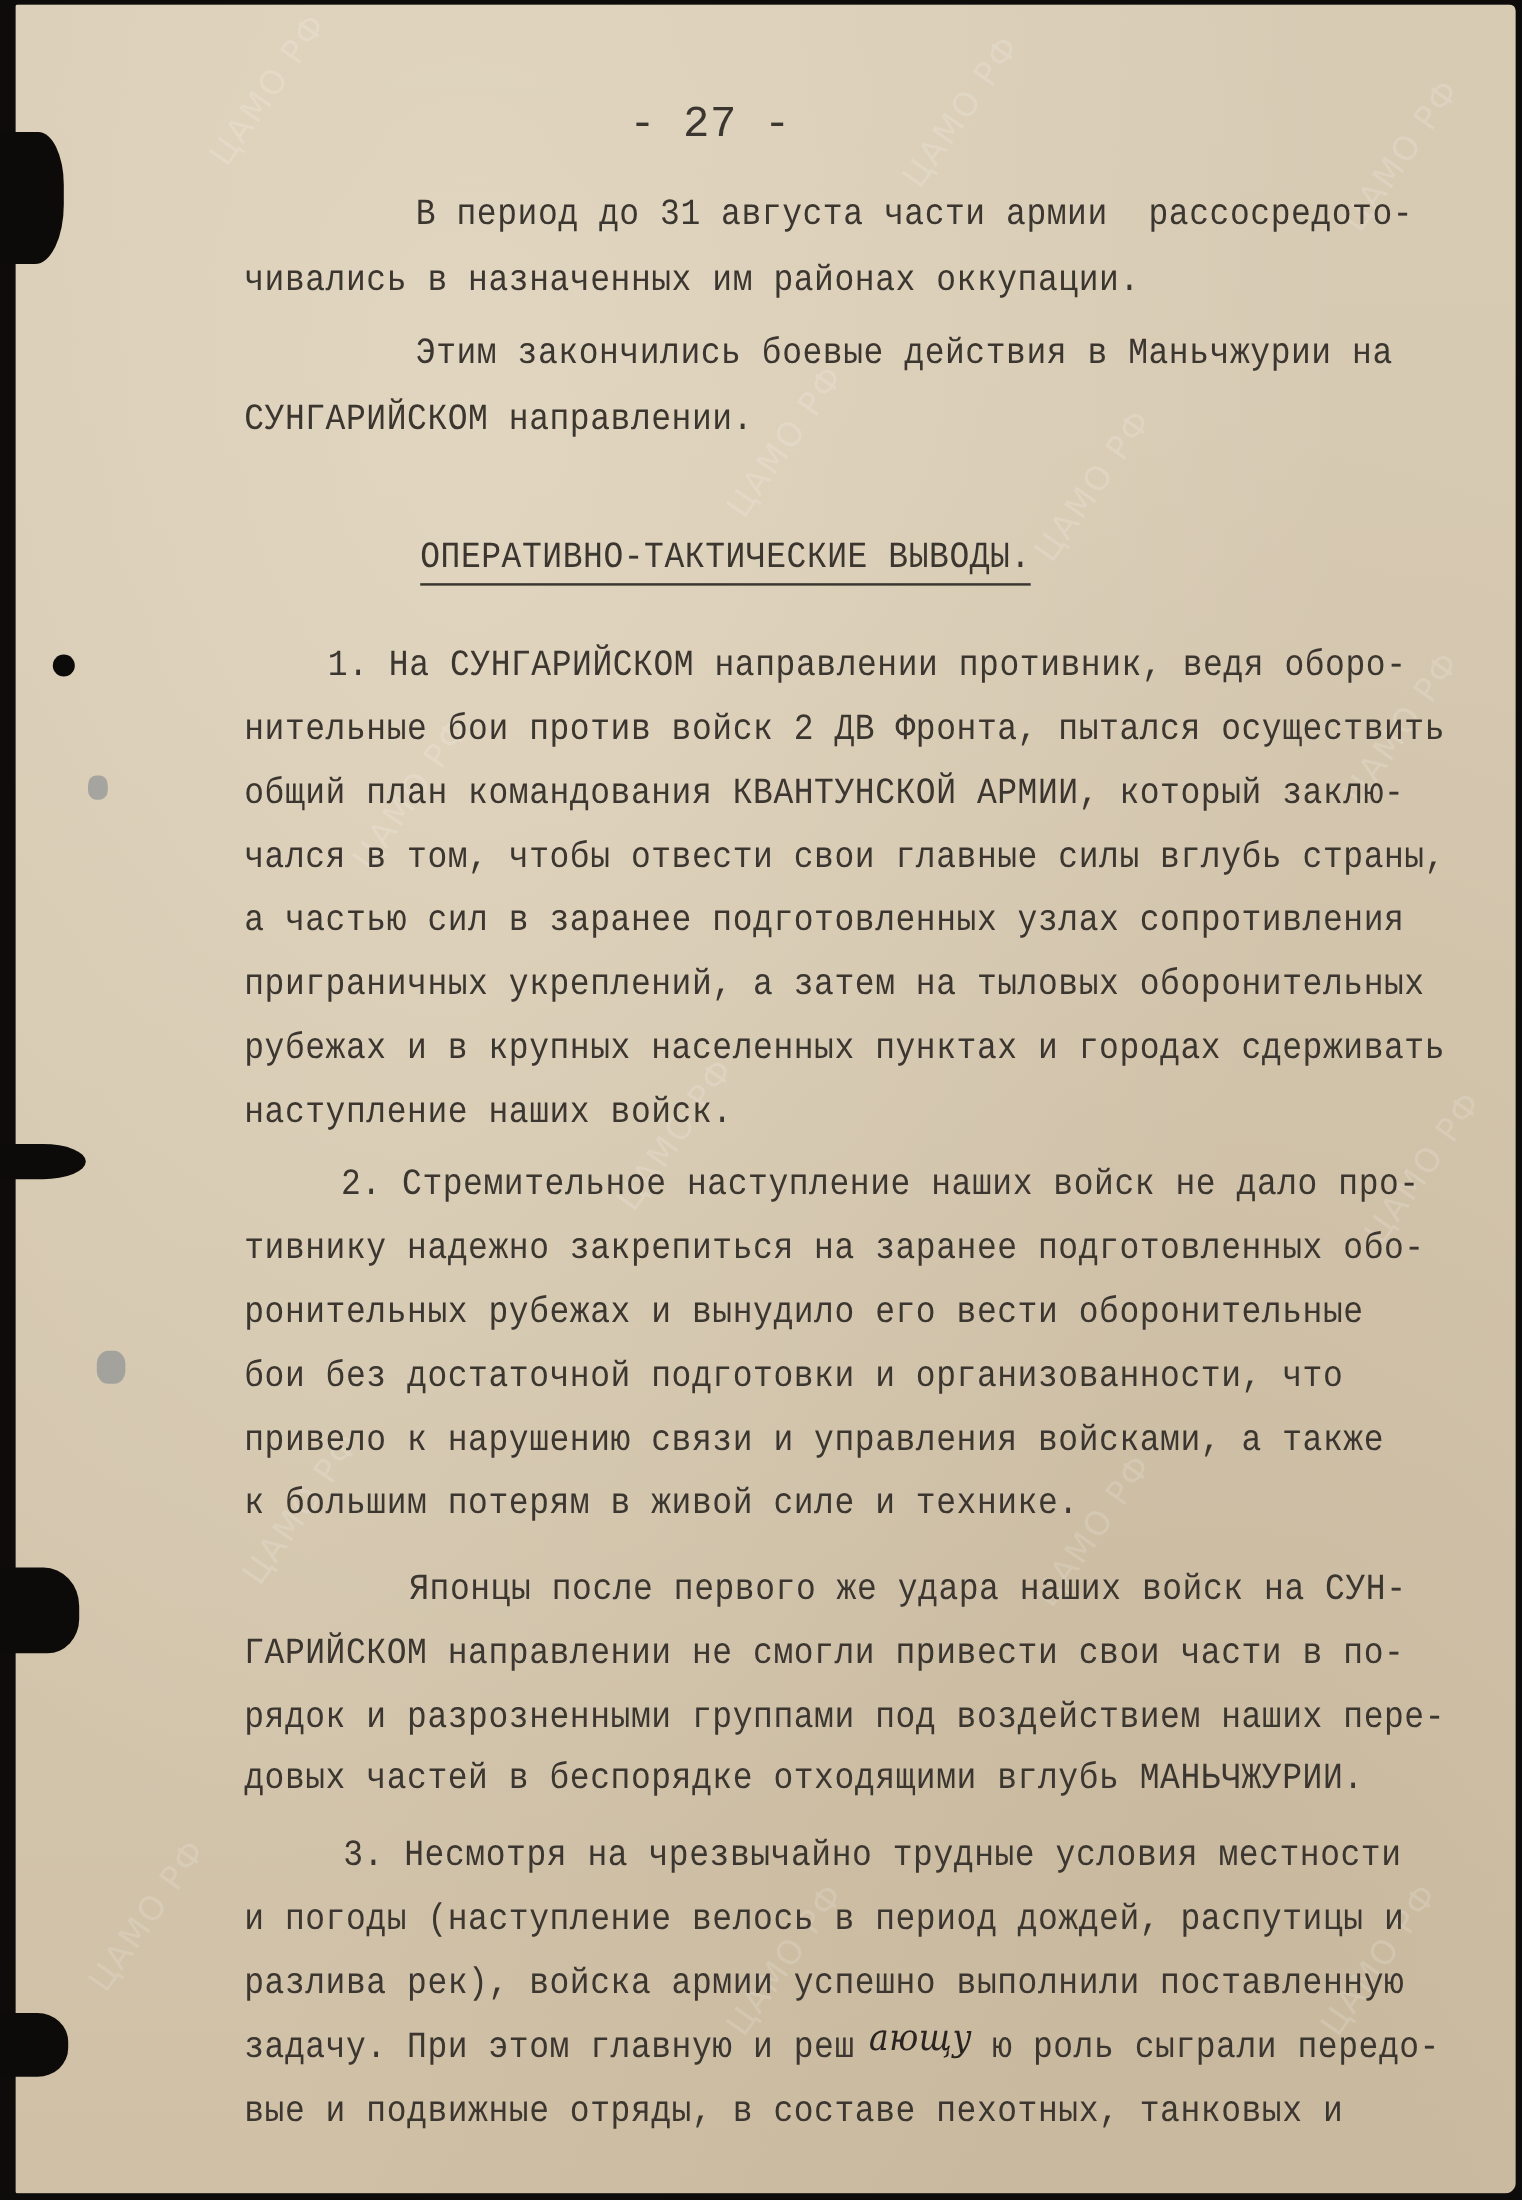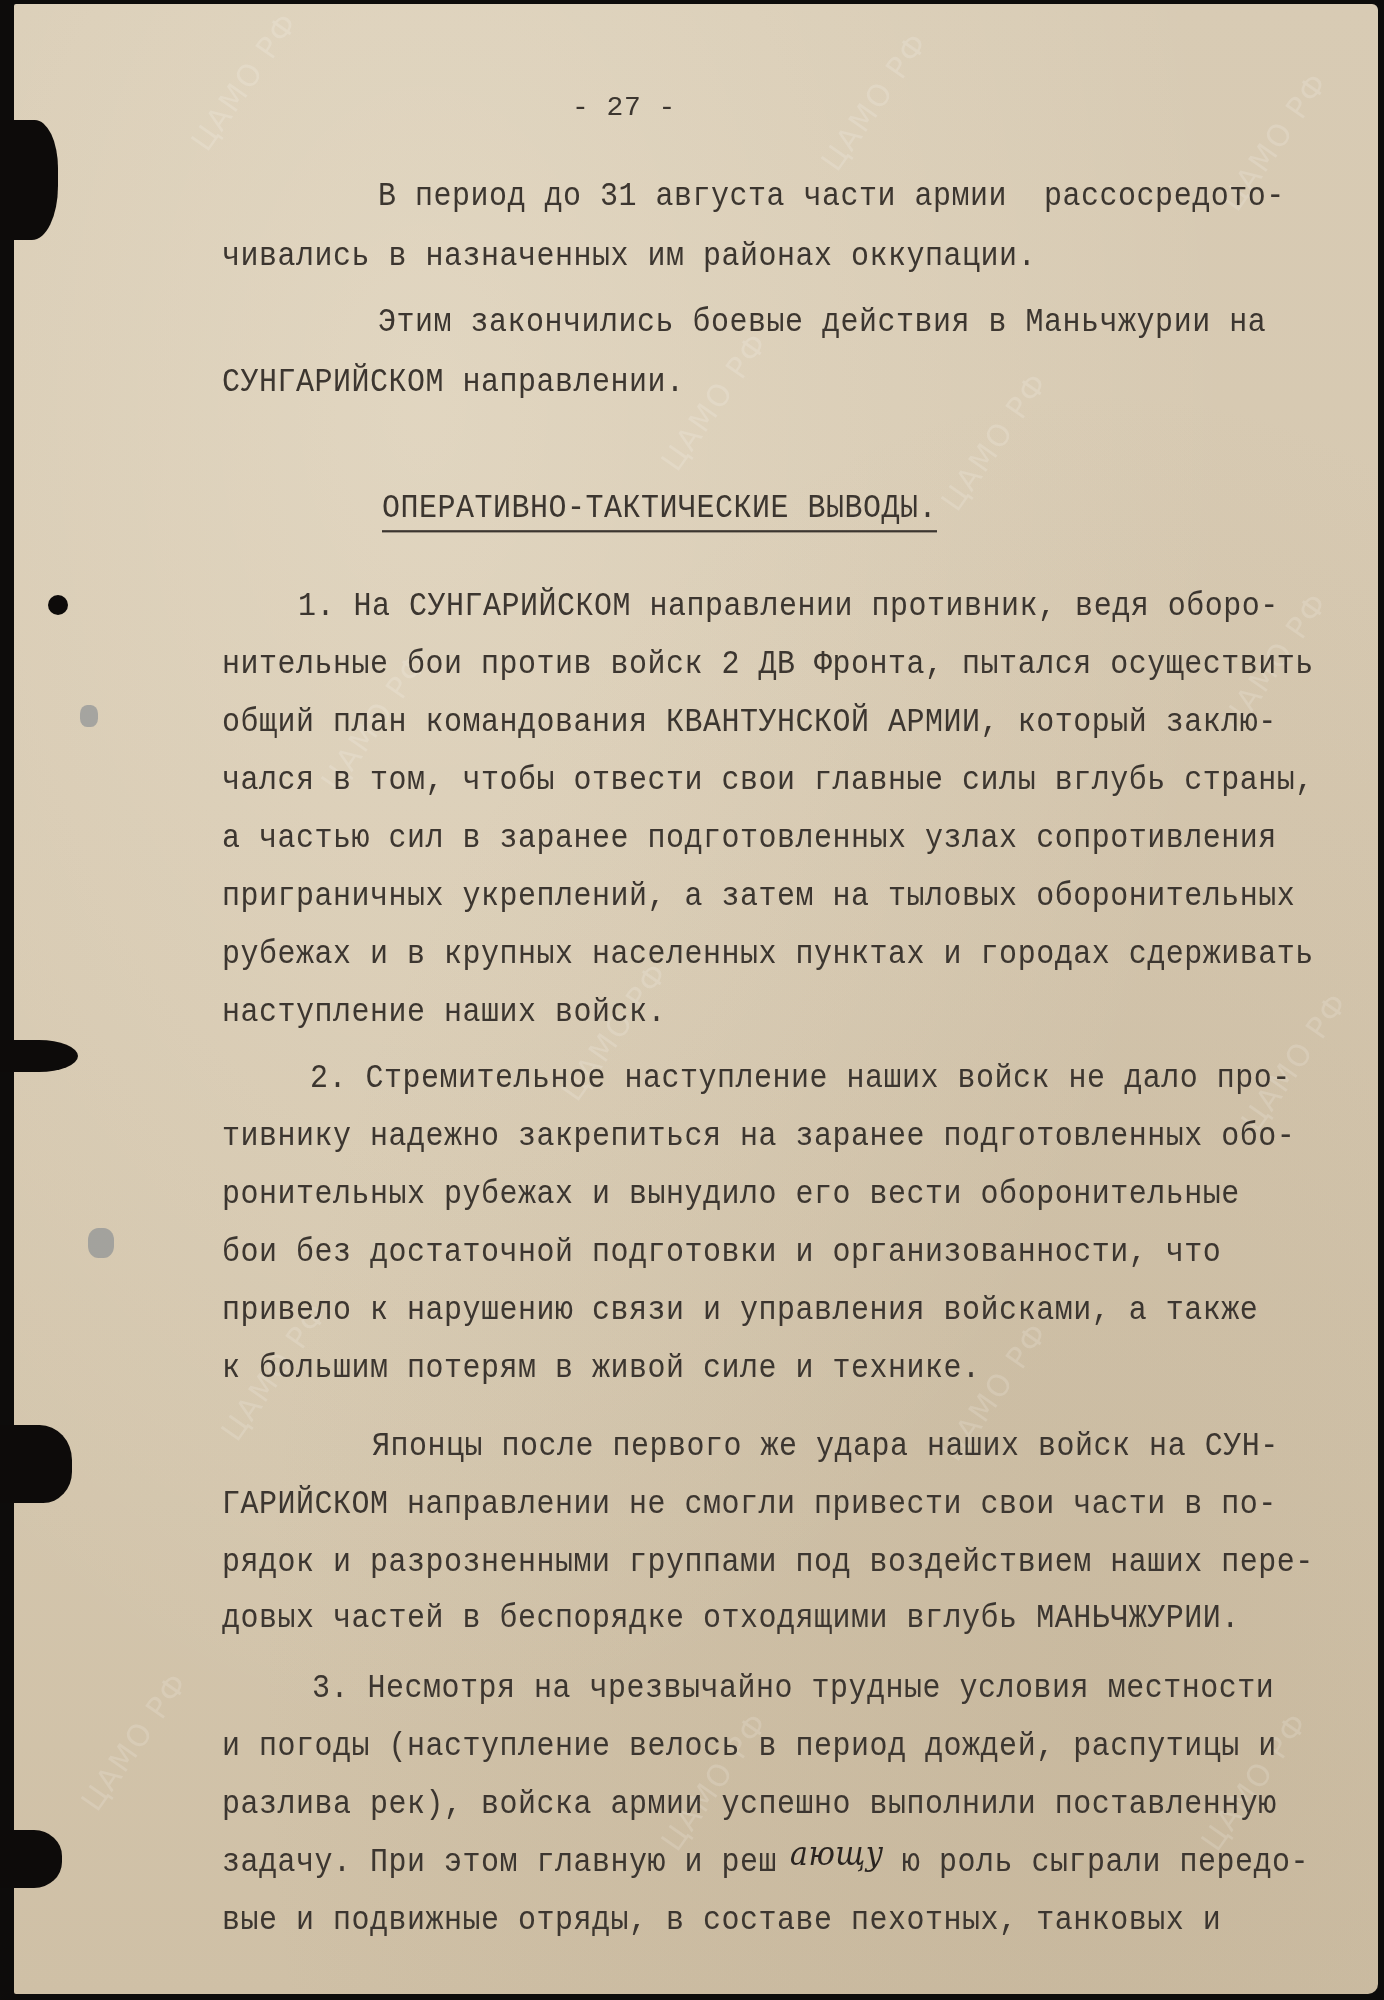--- a/index.html
+++ b/index.html
@@ -59,21 +59,21 @@
       position: absolute;
       white-space: pre;
       line-height: 36px;
       transform-origin: left center;
       transform: scaleY(1.12);
     }
     .page-number {
       position: absolute;
       left: 572px;
       top: 92px;
-      font-size: 28px;
+      font-size: 40px;
       white-space: pre;
     }
     .section-heading {
       position: absolute;
       left: 382px;
       top: 490px;
       white-space: pre;
       border-bottom: 2px solid #3c3630;
       padding-bottom: 2px;
       line-height: 36px;

